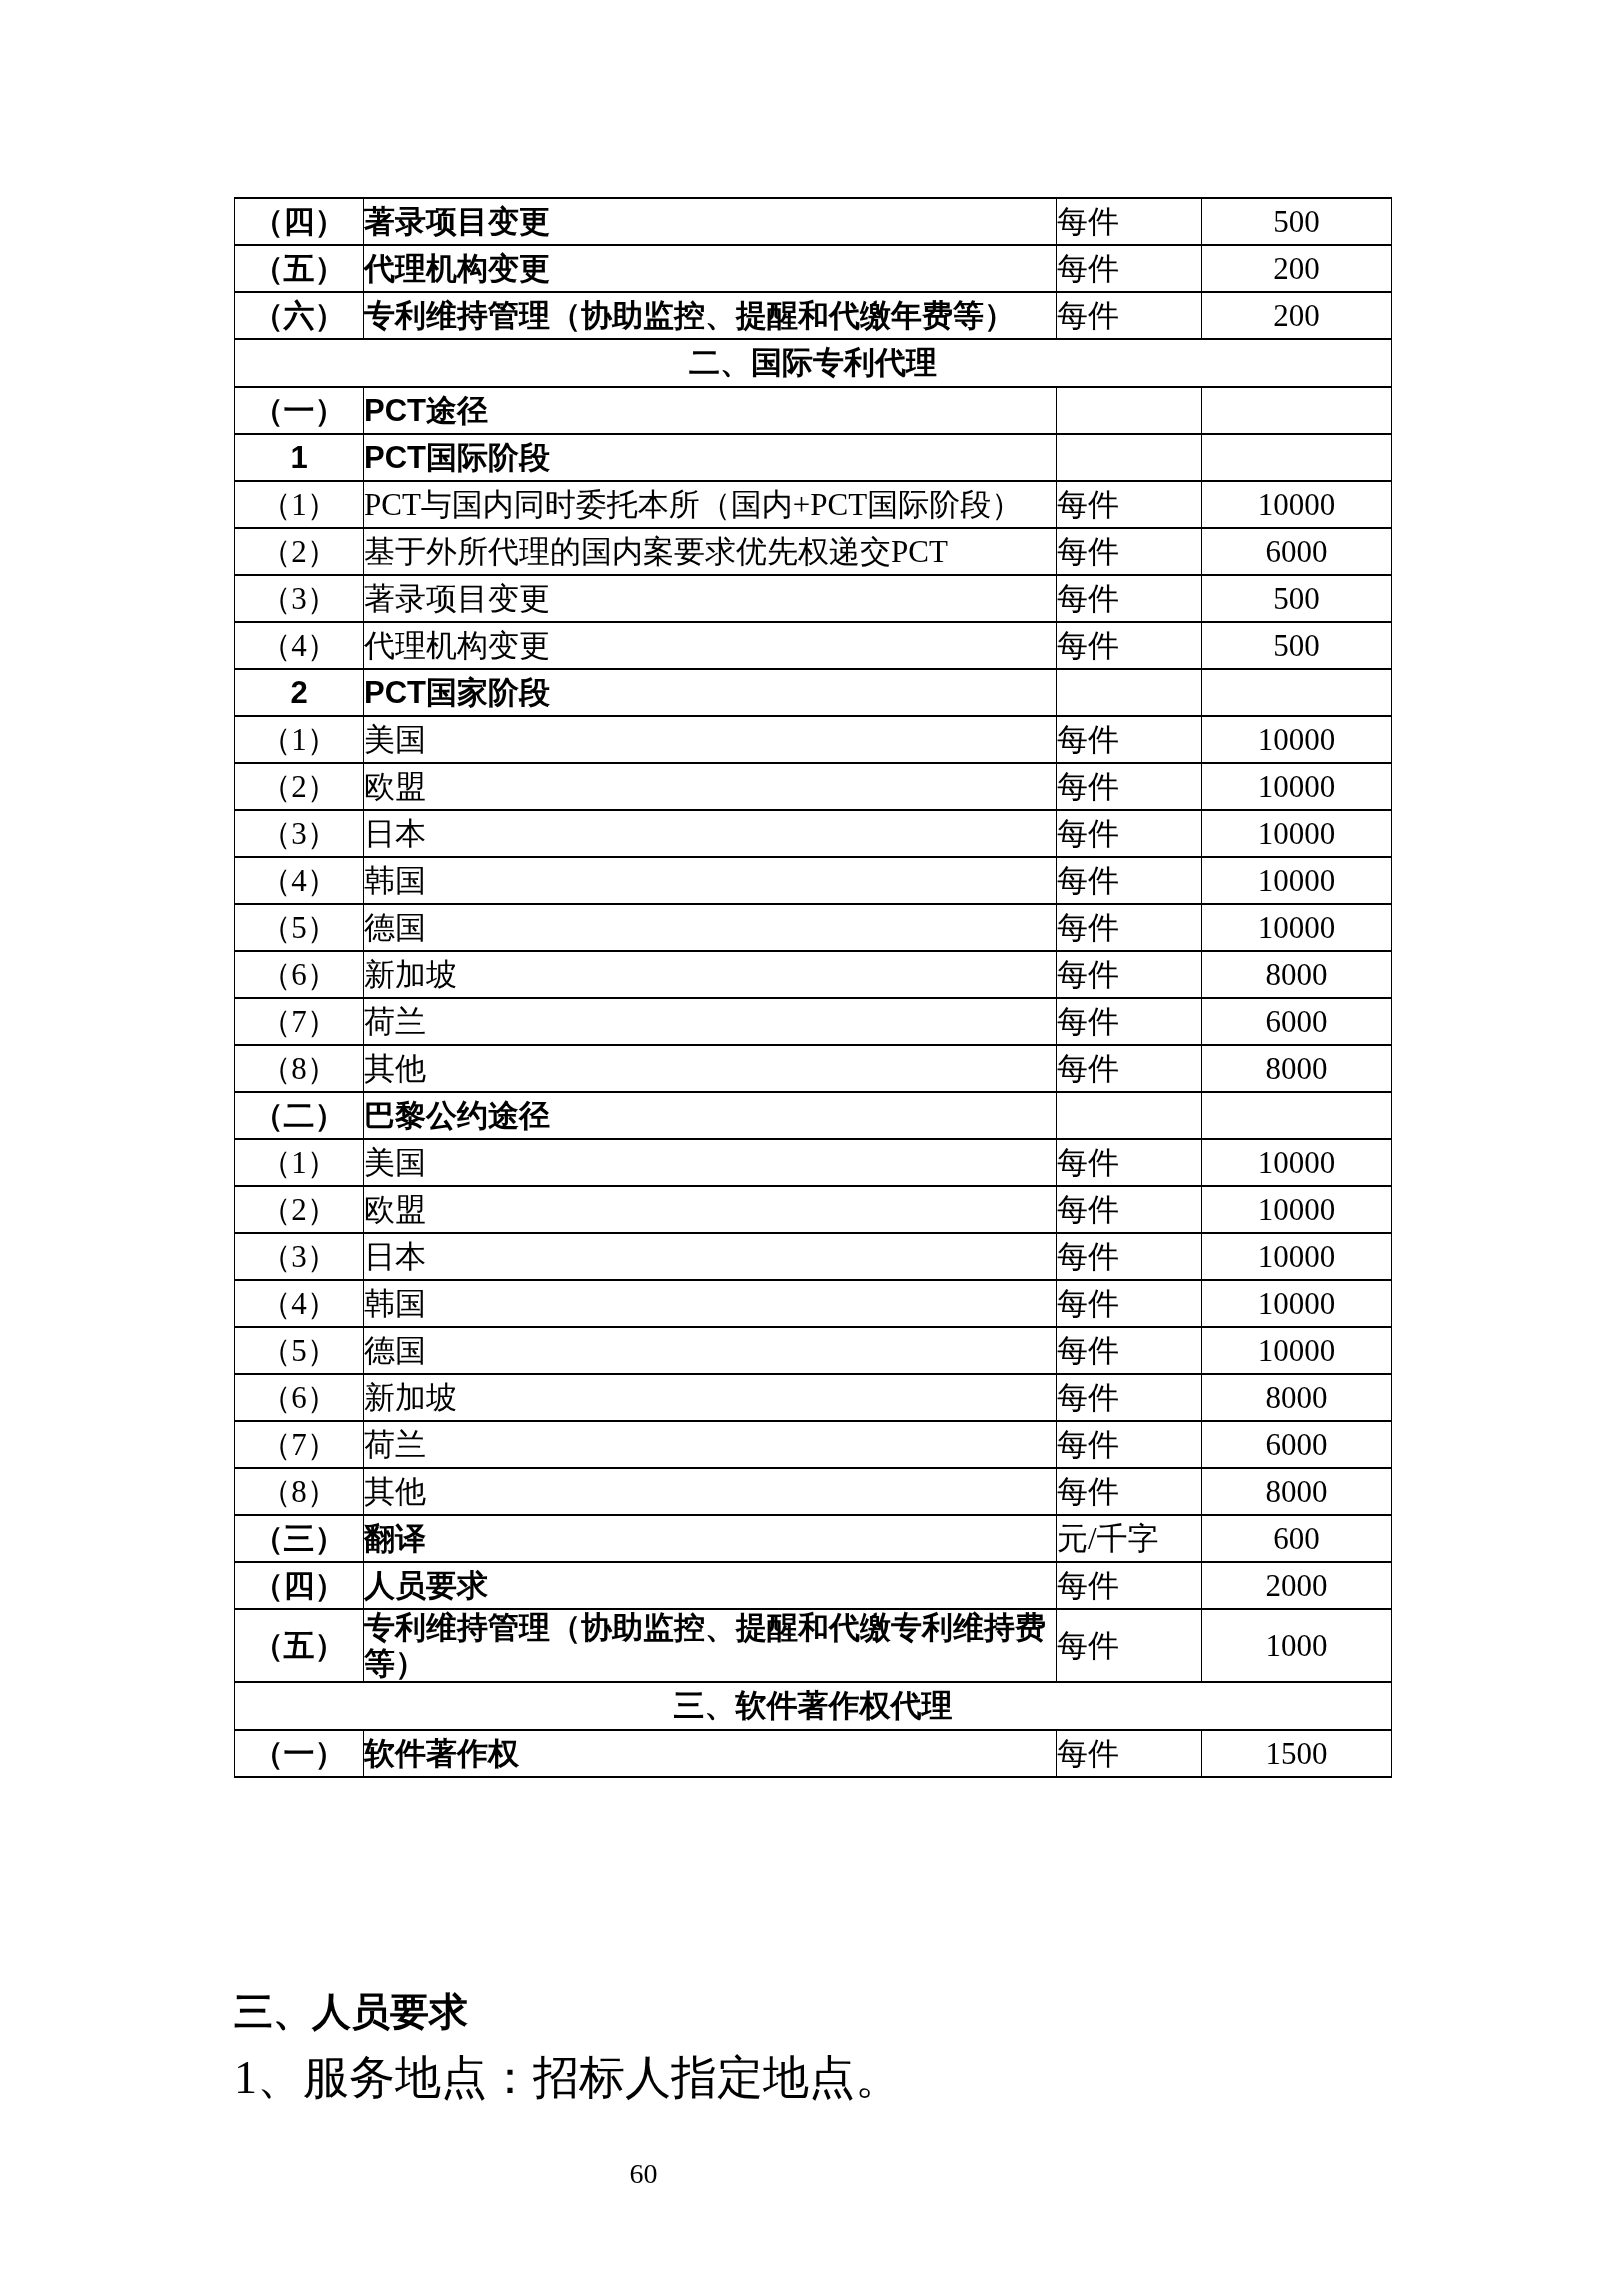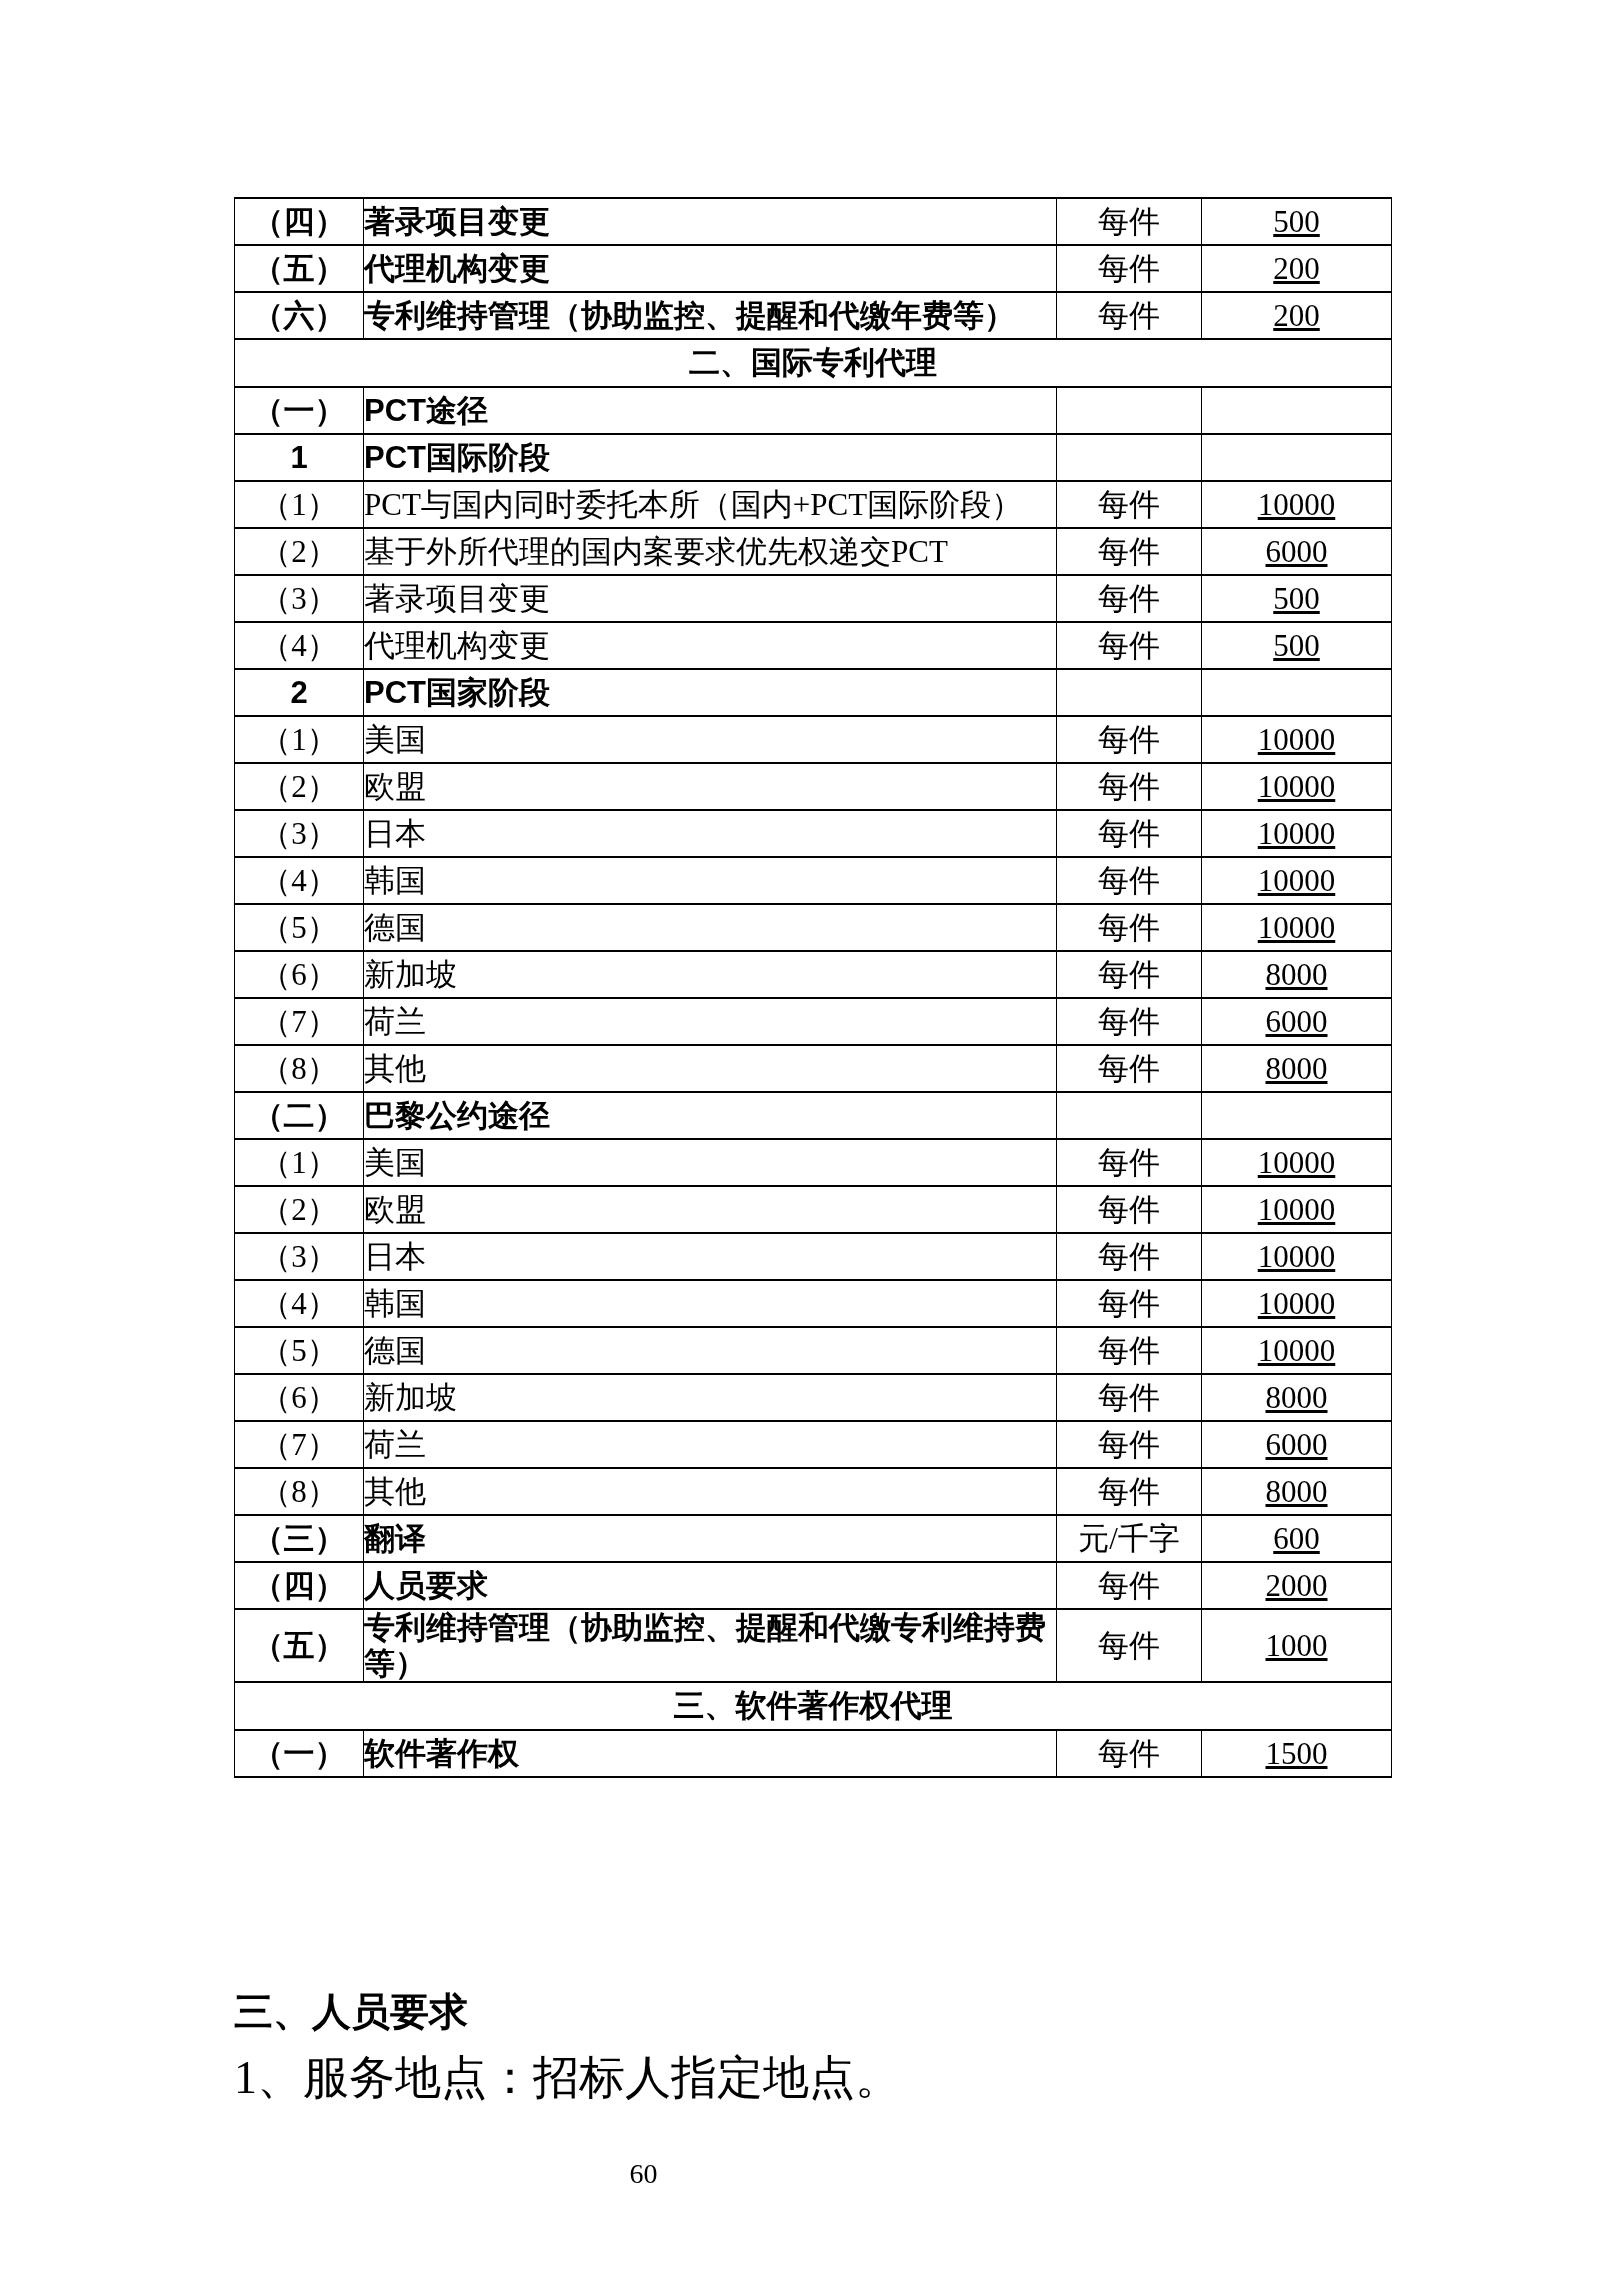--- a/index.html
+++ b/index.html
@@ -37,29 +37,28 @@
     text-align: center;
     font-family: "Liberation Serif", serif;
   }
   td.cell-desc {
     text-align: left;
     padding-left: 13.3px;
     padding-right: 5.1px;
     margin-left: 8px;
   }
   td.cell-unit {
-    text-align: center;
+    text-align: left;
     font-size: 29px;
     white-space: nowrap;
   }
   td.cell-price {
     text-align: center;
     font-size: 32px;
     font-family: "Liberation Serif", serif;
-    text-decoration: underline;
   }
   tr.bold td.cell-no,
   tr.bold td.cell-desc {
     font-weight: bold;
     font-family: "Liberation Sans", sans-serif;
   }
   td.cell-section {
     text-align: center;
     font-weight: bold;
     font-family: "Liberation Sans", sans-serif;

